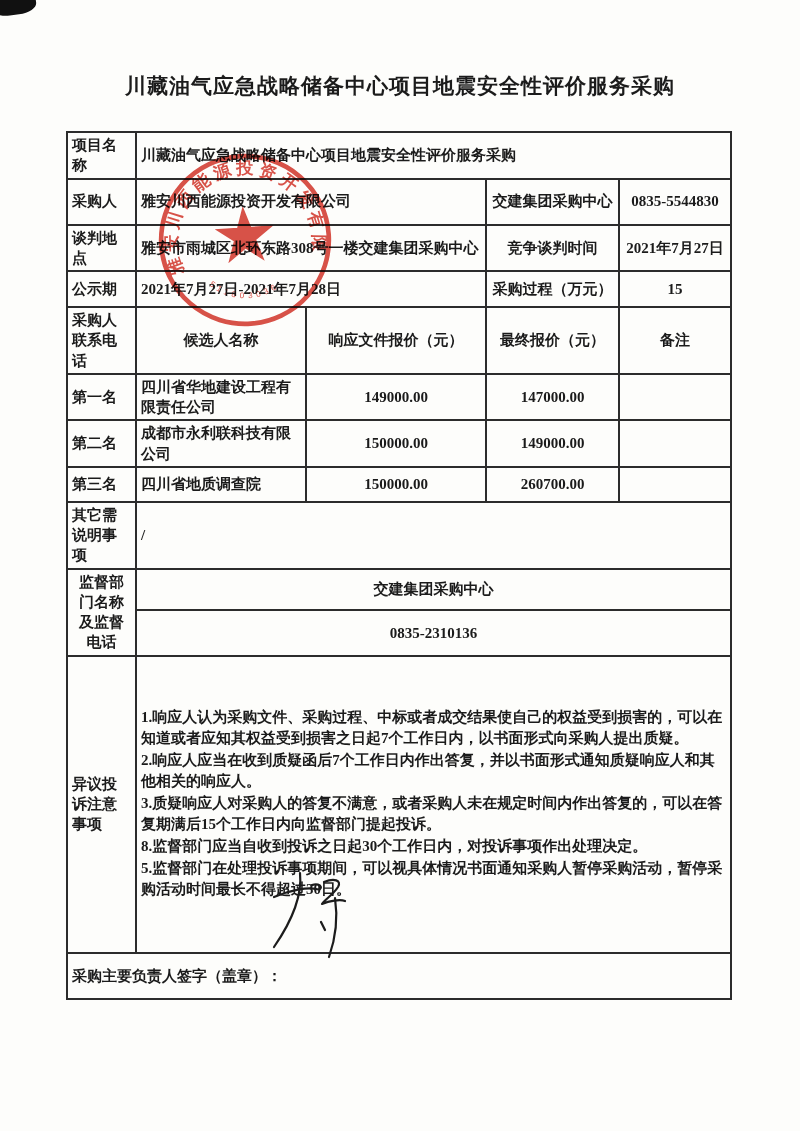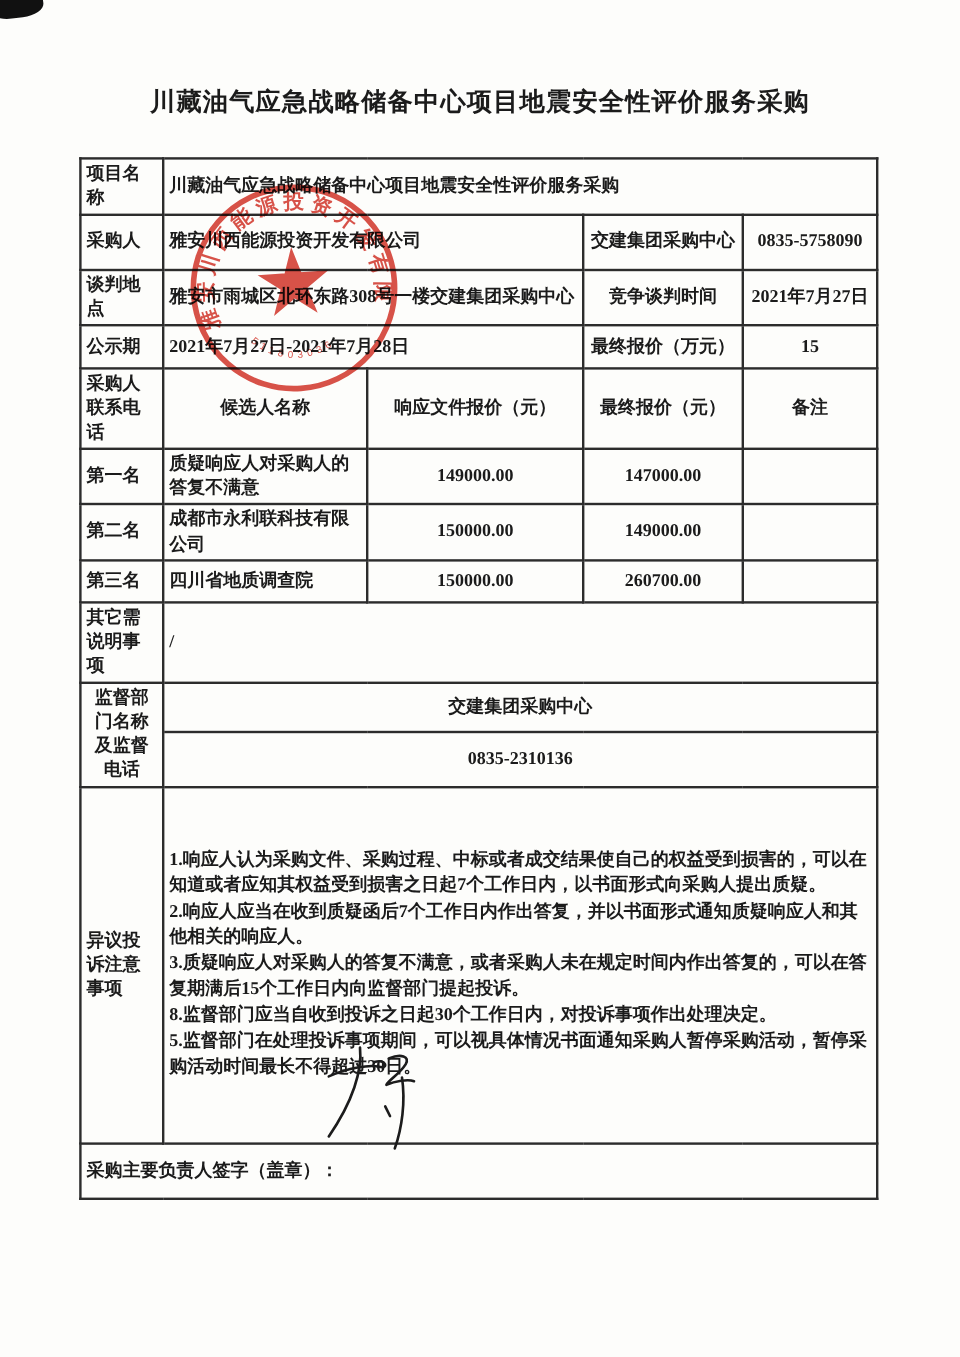--- a/index.html
+++ b/index.html
@@ -57,44 +57,44 @@
     </colgroup>
     <tbody>
       <tr style="height:40px">
         <td class="lbl">项目名称</td>
         <td colspan="4" class="name">川藏油气应急战略储备中心项目地震安全性评价服务采购</td>
       </tr>
       <tr style="height:46px">
         <td class="lbl">采购人</td>
         <td colspan="2" class="name">雅安川西能源投资开发有限公司</td>
         <td class="cen">交建集团采购中心</td>
-        <td class="cen">0835-5758090</td>
+        <td class="cen">0835-5544830</td>
       </tr>
       <tr style="height:44px">
         <td class="lbl">谈判地点</td>
         <td colspan="2" class="name">雅安市雨城区北环东路308号一楼交建集团采购中心</td>
         <td class="cen">竞争谈判时间</td>
         <td class="cen">2021年7月27日</td>
       </tr>
       <tr style="height:36px">
         <td class="lbl">公示期</td>
         <td colspan="2" class="name">2021年7月27日-2021年7月28日</td>
-        <td class="cen">最终报价（万元）</td>
+        <td class="cen">采购过程（万元）</td>
         <td class="cen">15</td>
       </tr>
       <tr style="height:38px">
         <td class="lbl">采购人联系电话</td>
         <td class="cen">候选人名称</td>
         <td class="cen">响应文件报价（元）</td>
         <td class="cen">最终报价（元）</td>
         <td class="cen">备注</td>
       </tr>
       <tr style="height:44px">
         <td class="lbl">第一名</td>
-        <td class="name">质疑响应人对采购人的答复不满意</td>
+        <td class="name">四川省华地建设工程有限责任公司</td>
         <td class="cen">149000.00</td>
         <td class="cen">147000.00</td>
         <td class="cen"></td>
       </tr>
       <tr style="height:42px">
         <td class="lbl">第二名</td>
         <td class="name">成都市永利联科技有限公司</td>
         <td class="cen">150000.00</td>
         <td class="cen">149000.00</td>
         <td class="cen"></td>

